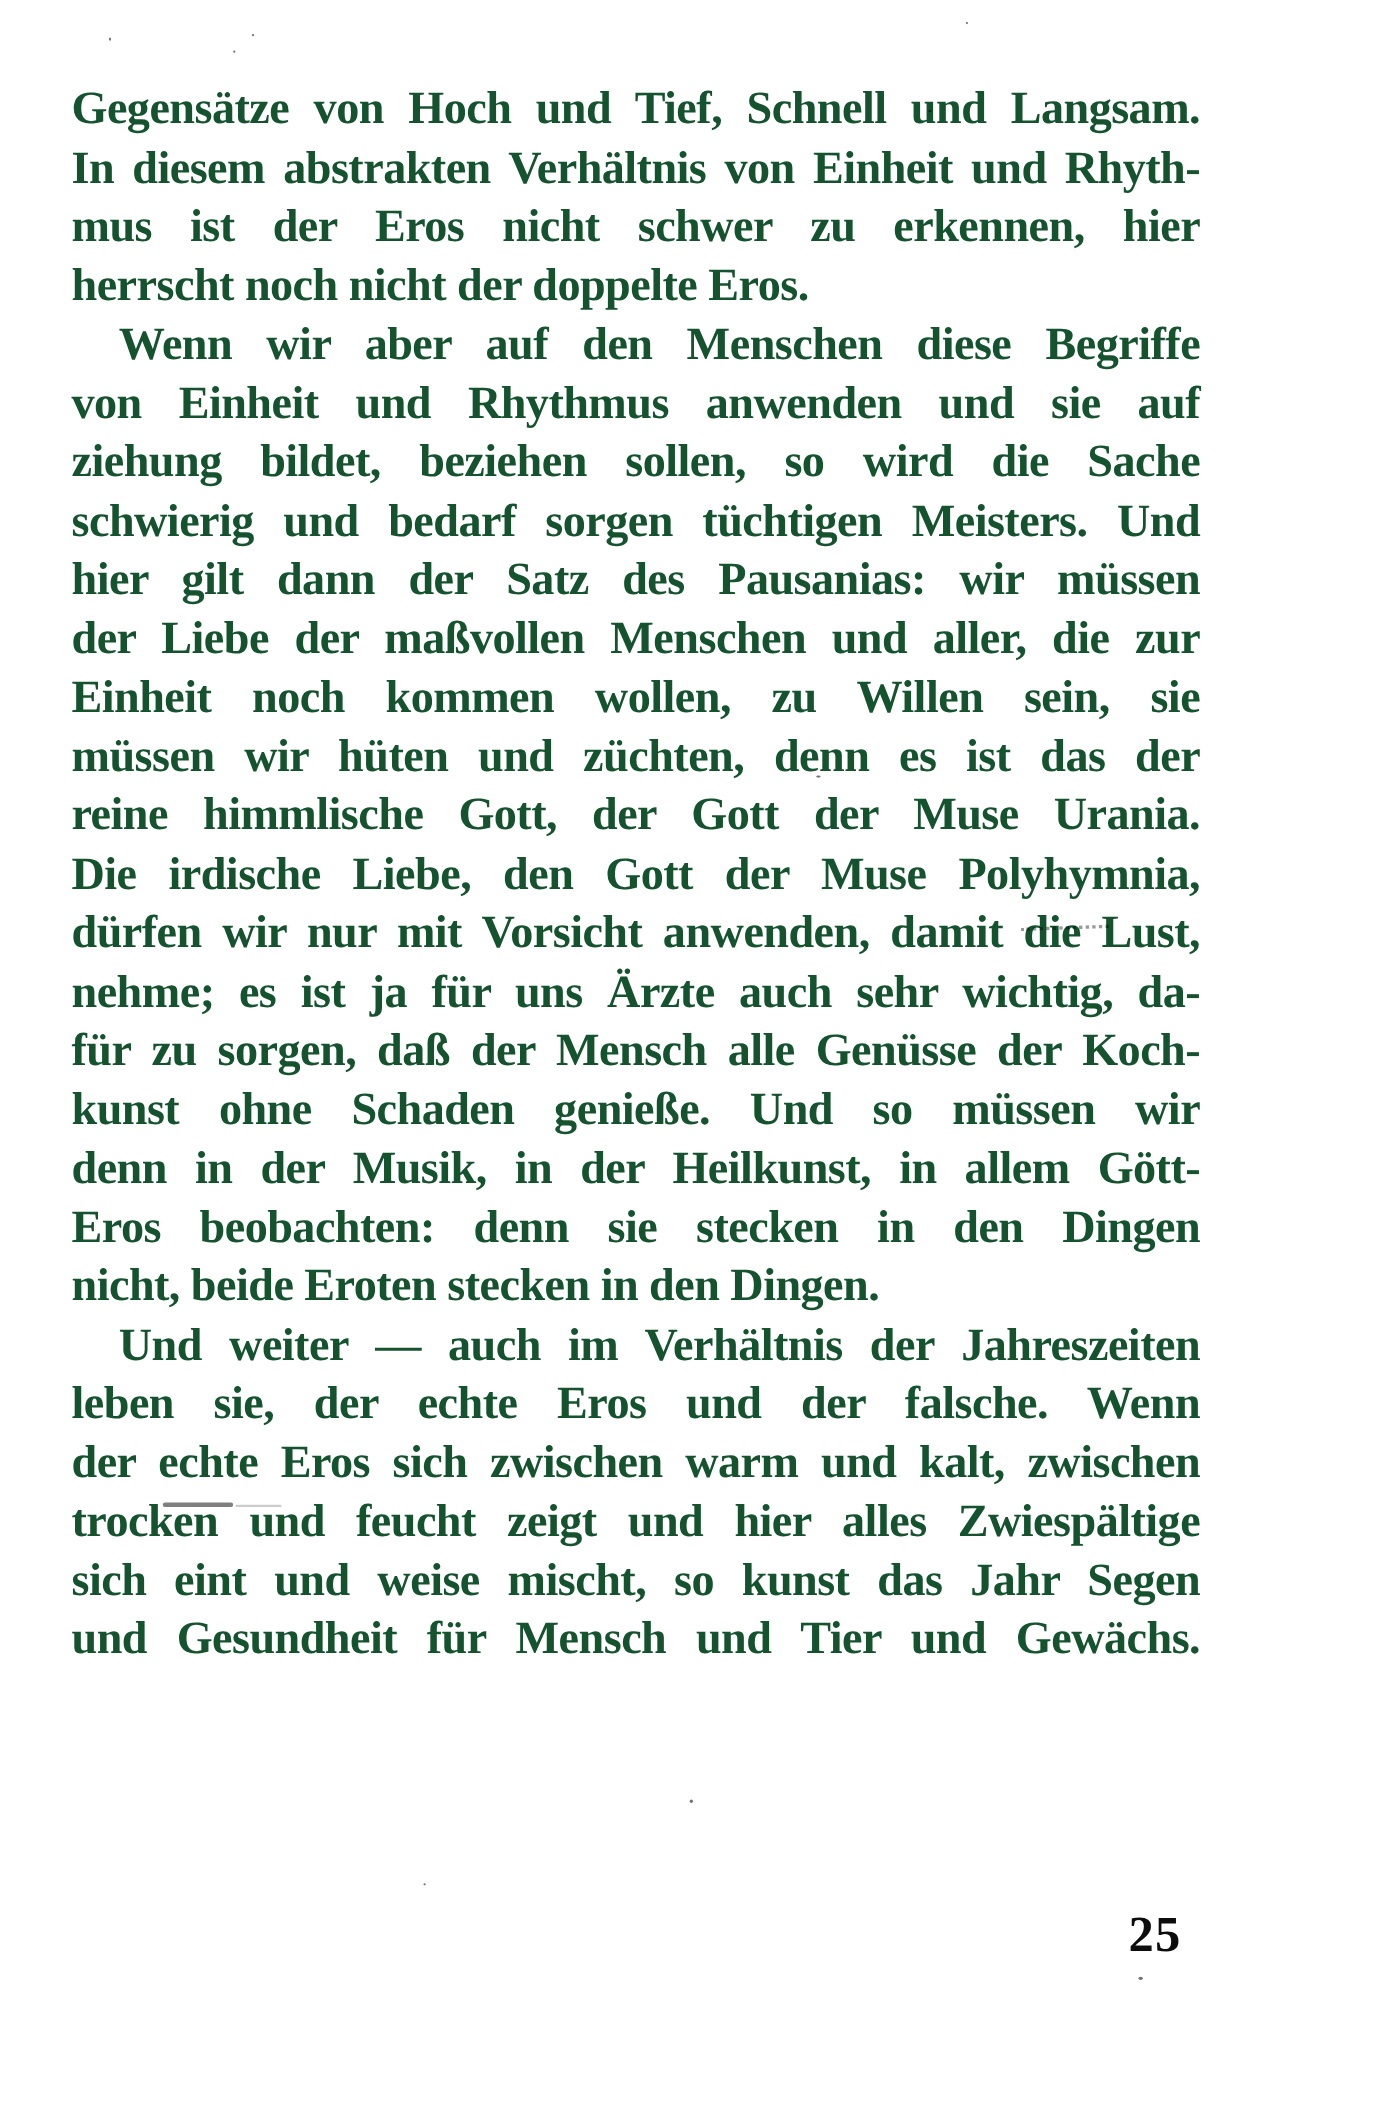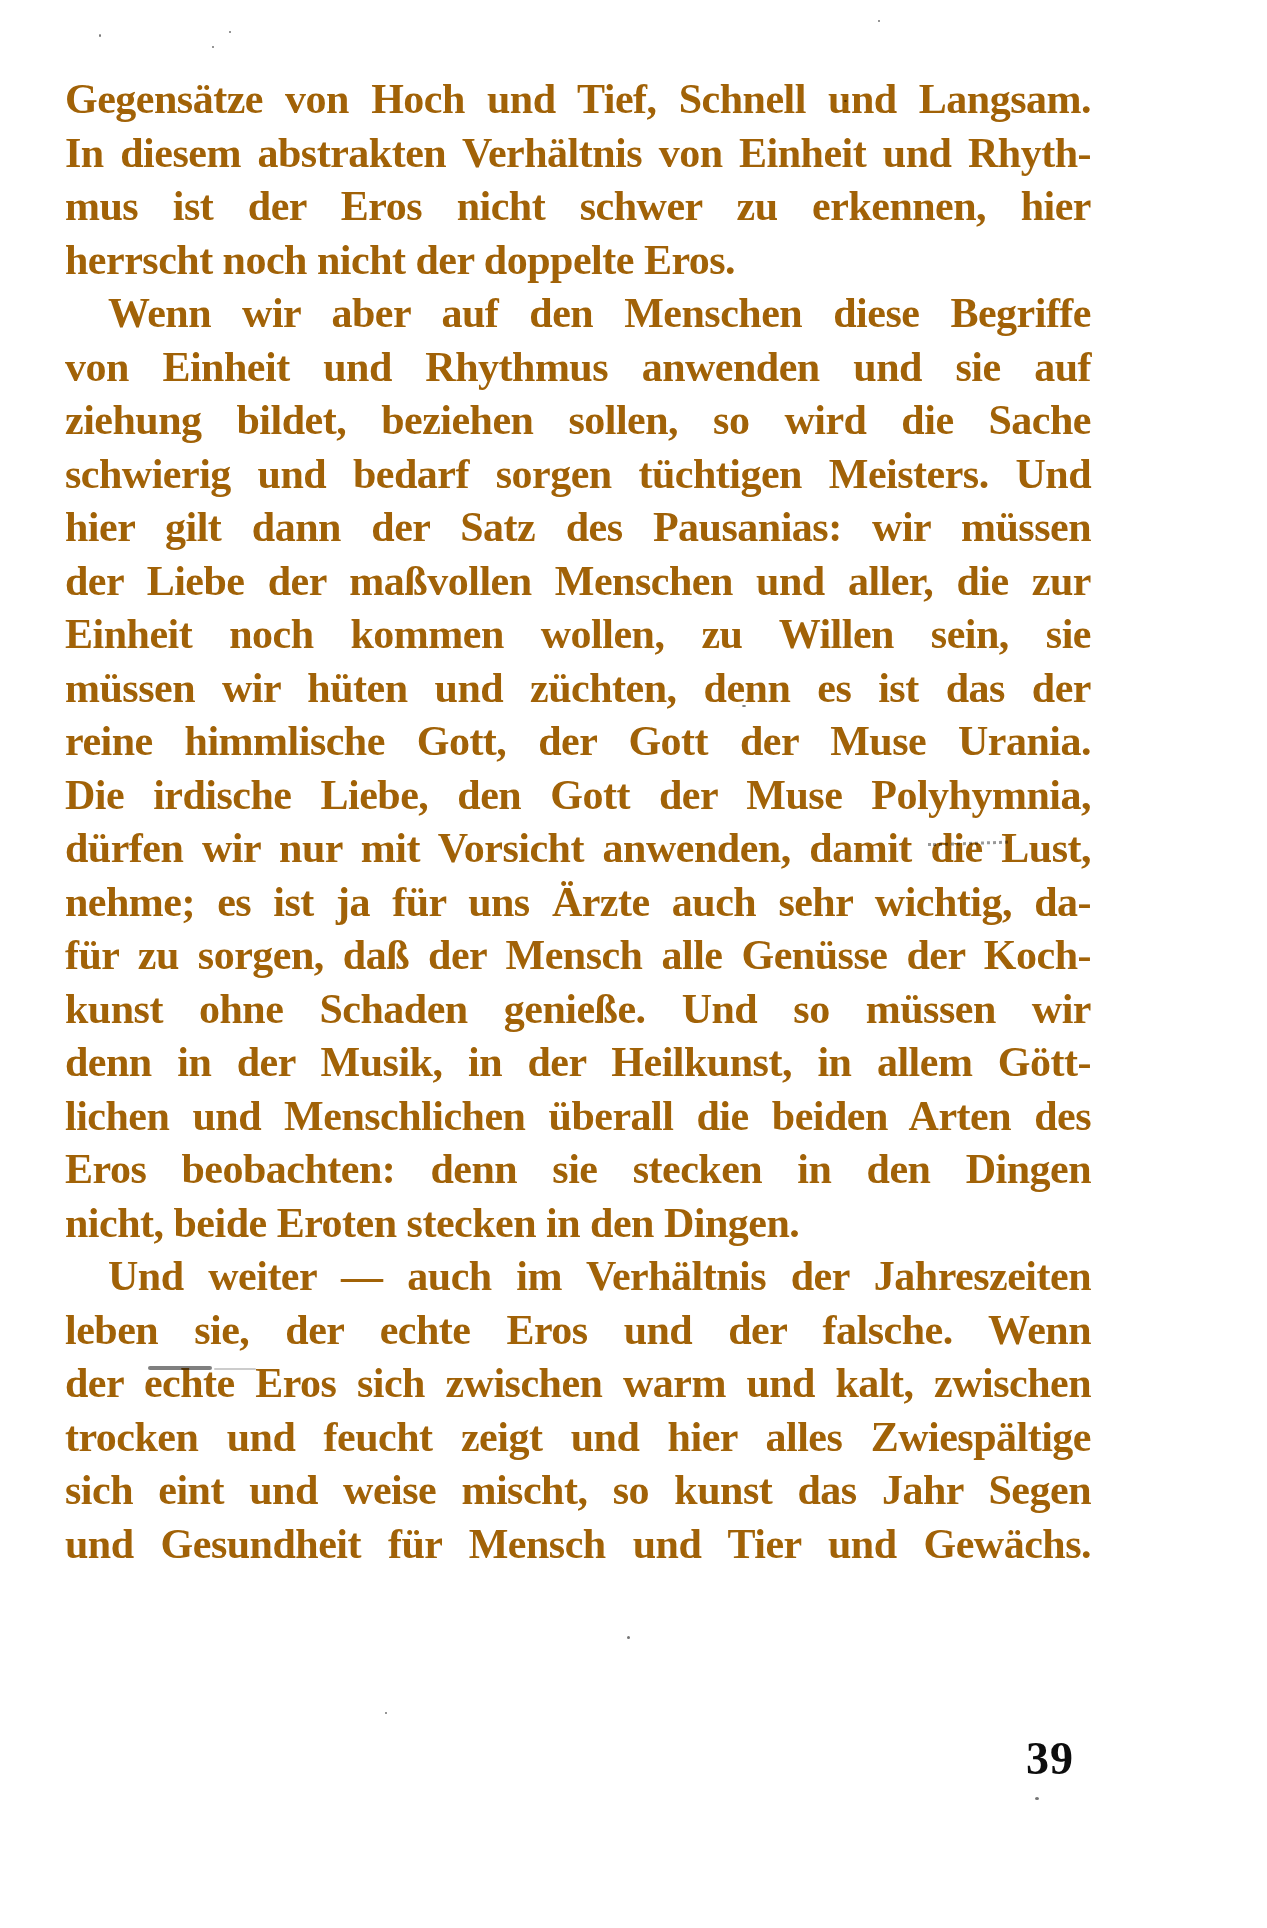--- a/index.html
+++ b/index.html
@@ -17,21 +17,21 @@
   .page {
     position: absolute;
     inset: 0;
     background: #ffffff;
   }
   .textblock {
     position: absolute;
     left: 65px;
     top: 73px;
     width: 1026px;
-    color: #a16207;
+    color: #14532d;
     font-weight: 700;
     font-size: 42px;
     line-height: 53.5px;
     letter-spacing: -0.5px;
   }
   .line {
     text-align: justify;
     text-align-last: justify;
     text-justify: inter-word;
     white-space: normal;
@@ -105,32 +105,31 @@
     <div class="line">der Liebe der maßvollen Menschen und aller, die zur</div>
     <div class="line">Einheit noch kommen wollen, zu Willen sein, sie</div>
     <div class="line">müssen wir hüten und züchten, denn es ist das der</div>
     <div class="line">reine himmlische Gott, der Gott der Muse Urania.</div>
     <div class="line">Die irdische Liebe, den Gott der Muse Polyhymnia,</div>
     <div class="line">dürfen wir nur mit Vorsicht anwenden, damit die Lust,</div>
     <div class="line">nehme; es ist ja für uns Ärzte auch sehr wichtig, da-</div>
     <div class="line">für zu sorgen, daß der Mensch alle Genüsse der Koch-</div>
     <div class="line">kunst ohne Schaden genieße. Und so müssen wir</div>
     <div class="line">denn in der Musik, in der Heilkunst, in allem Gött-</div>
-    <div class="line">lichen und Menschlichen überall die beiden Arten des</div>
     <div class="line">Eros beobachten: denn sie stecken in den Dingen</div>
     <div class="line para-end">nicht, beide Eroten stecken in den Dingen.</div>
     <div class="line indent">Und weiter — auch im Verhältnis der Jahreszeiten</div>
     <div class="line">leben sie, der echte Eros und der falsche.  Wenn</div>
     <div class="line">der echte Eros sich zwischen warm und kalt, zwischen</div>
     <div class="line">trocken und feucht zeigt und hier alles Zwiespältige</div>
     <div class="line">sich eint und weise mischt, so kunst das Jahr Segen</div>
     <div class="line">und Gesundheit für Mensch und Tier und Gewächs.</div>
   </div>
 
-  <div class="page-number">39</div>
+  <div class="page-number">25</div>
 
   <div class="smudge-urania"></div>
   <div class="smudge-selbst"></div>
   <div class="smudge-selbst-tail"></div>
   <div class="speck" style="left:99px; top:34px; width:2px; height:3px;"></div>
   <div class="speck" style="left:229px; top:31px; width:2px; height:2px;"></div>
   <div class="speck" style="left:212px; top:46px; width:2px; height:2px;"></div>
   <div class="speck" style="left:844px; top:100px; width:3px; height:2px;"></div>
   <div class="speck" style="left:878px; top:20px; width:2px; height:2px;"></div>
   <div class="speck" style="left:742px; top:705px; width:4px; height:2px;"></div>

